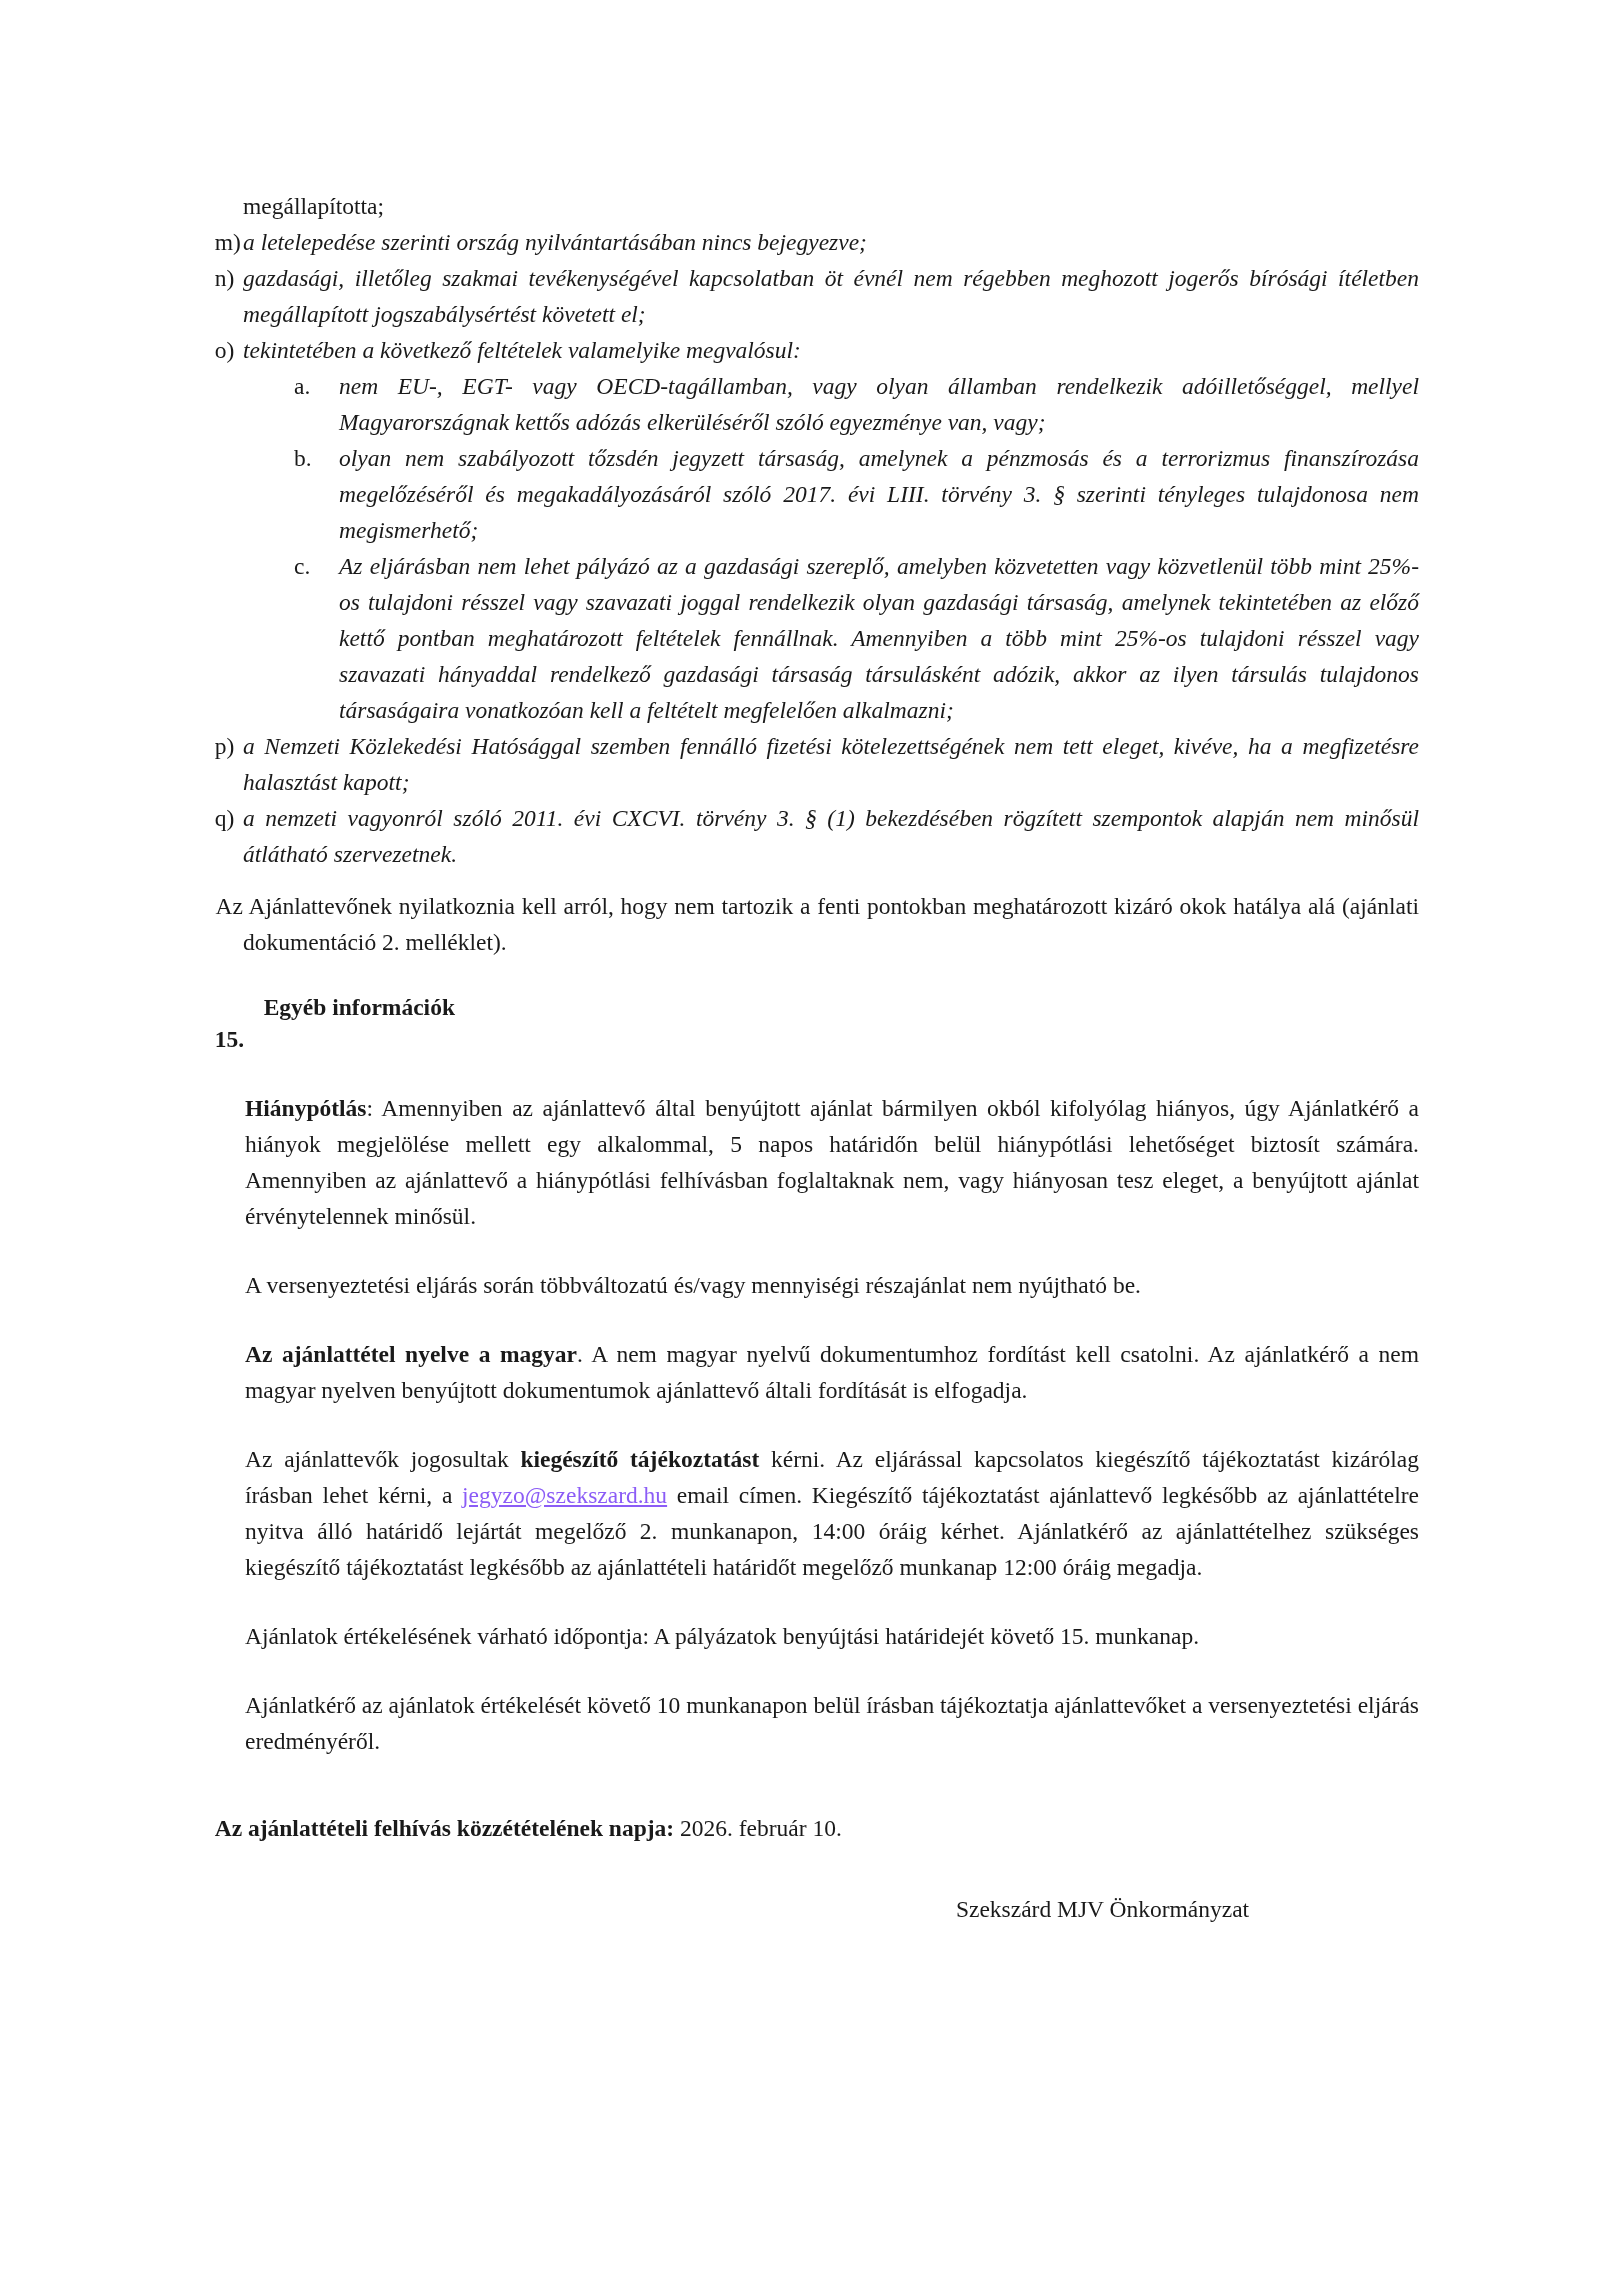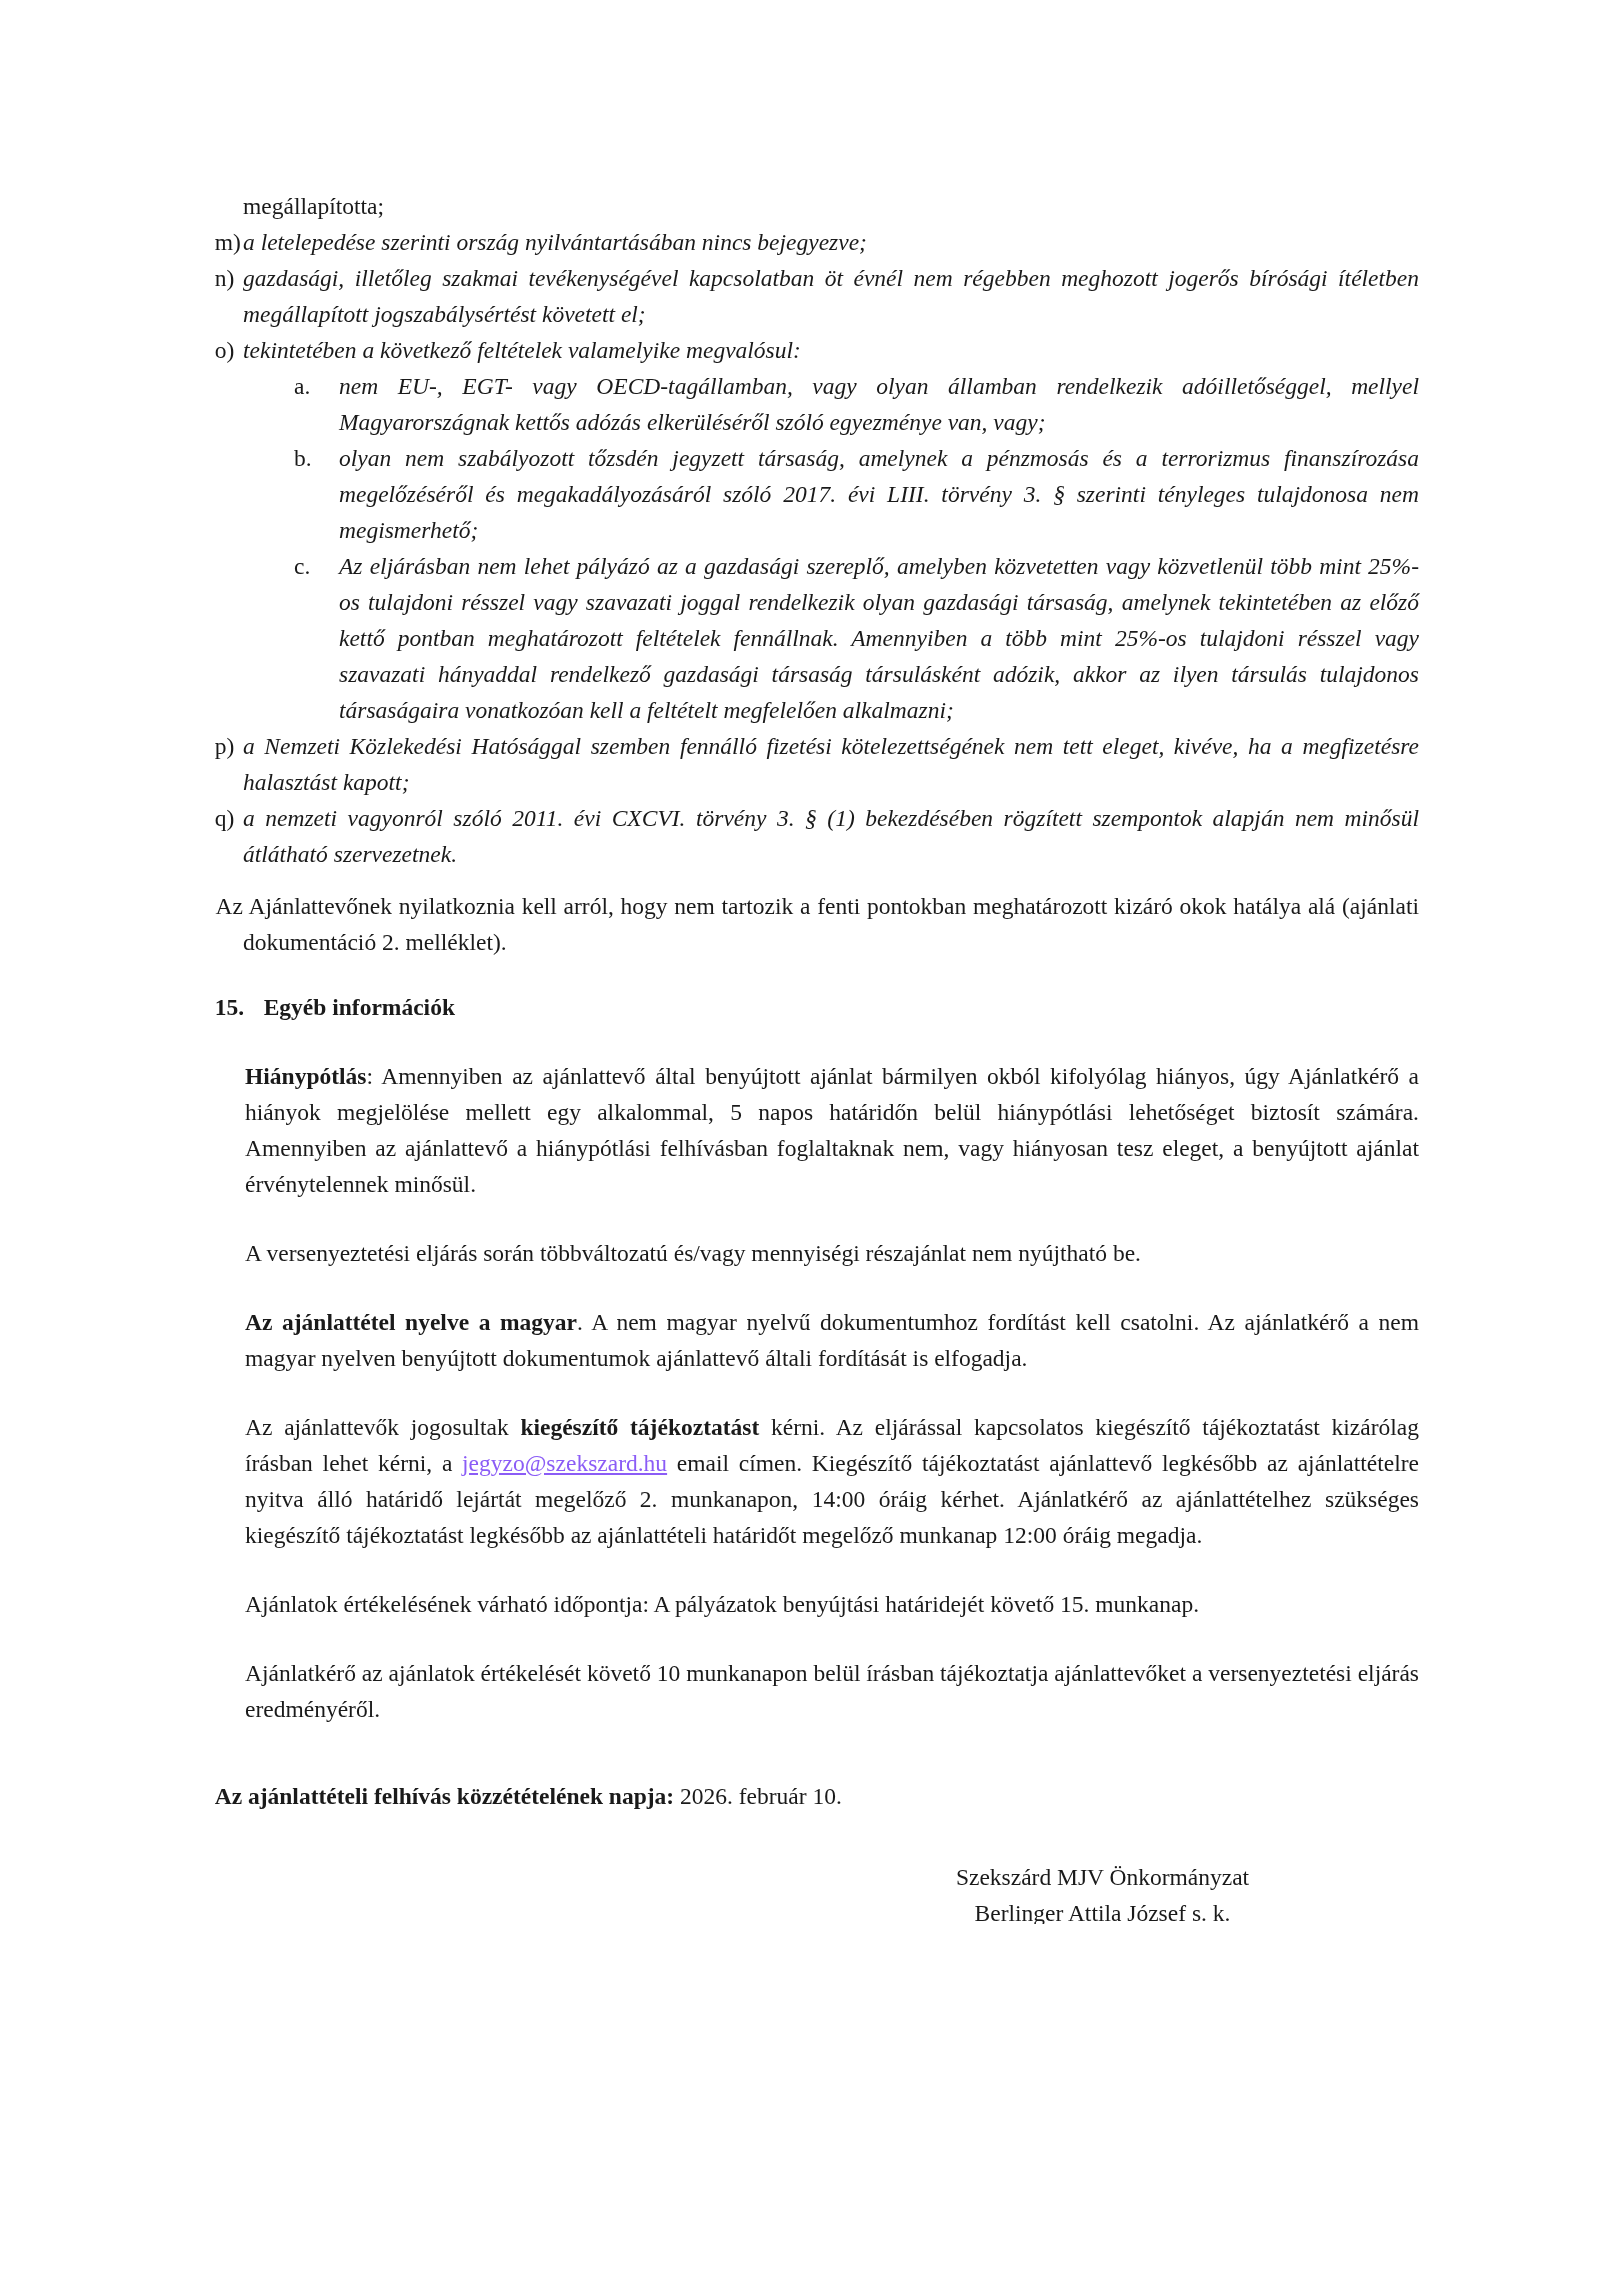--- a/index.html
+++ b/index.html
@@ -19,21 +19,21 @@
   .li { display:flex; text-align:justify; }
   .li .mk { flex:0 0 42px; box-sizing:border-box; padding-left:13.7px; }
   .li .tx { flex:1;font-style:italic; }
 
   .sub { padding-left:93px; }
   .sub .mk { flex:0 0 45px; padding-left:0; }
 
   .decl { margin:15.7px 0 0 0; padding-left:42px; text-indent:-27.4px; text-align:justify; }
 
   .h15 { display:flex; font-weight:bold; margin-top:29px; padding-left:13.7px; }
-  .h15 .mk15 { flex:0 0 49px; }
+  .h15 .mk15 { flex:0 0 49px;margin-top:32px; }
 
   .ind { margin:33px 0 0 44px; text-align:justify; }
 
   a.email { color:#8b5cf6; text-decoration:underline; }
 
   .pub { margin:51px 0 0 13.7px; }
   .pub b { font-weight:bold; }
 
   .sig { margin:45px 0 0 676px; width:451px; text-align:center; }
 

